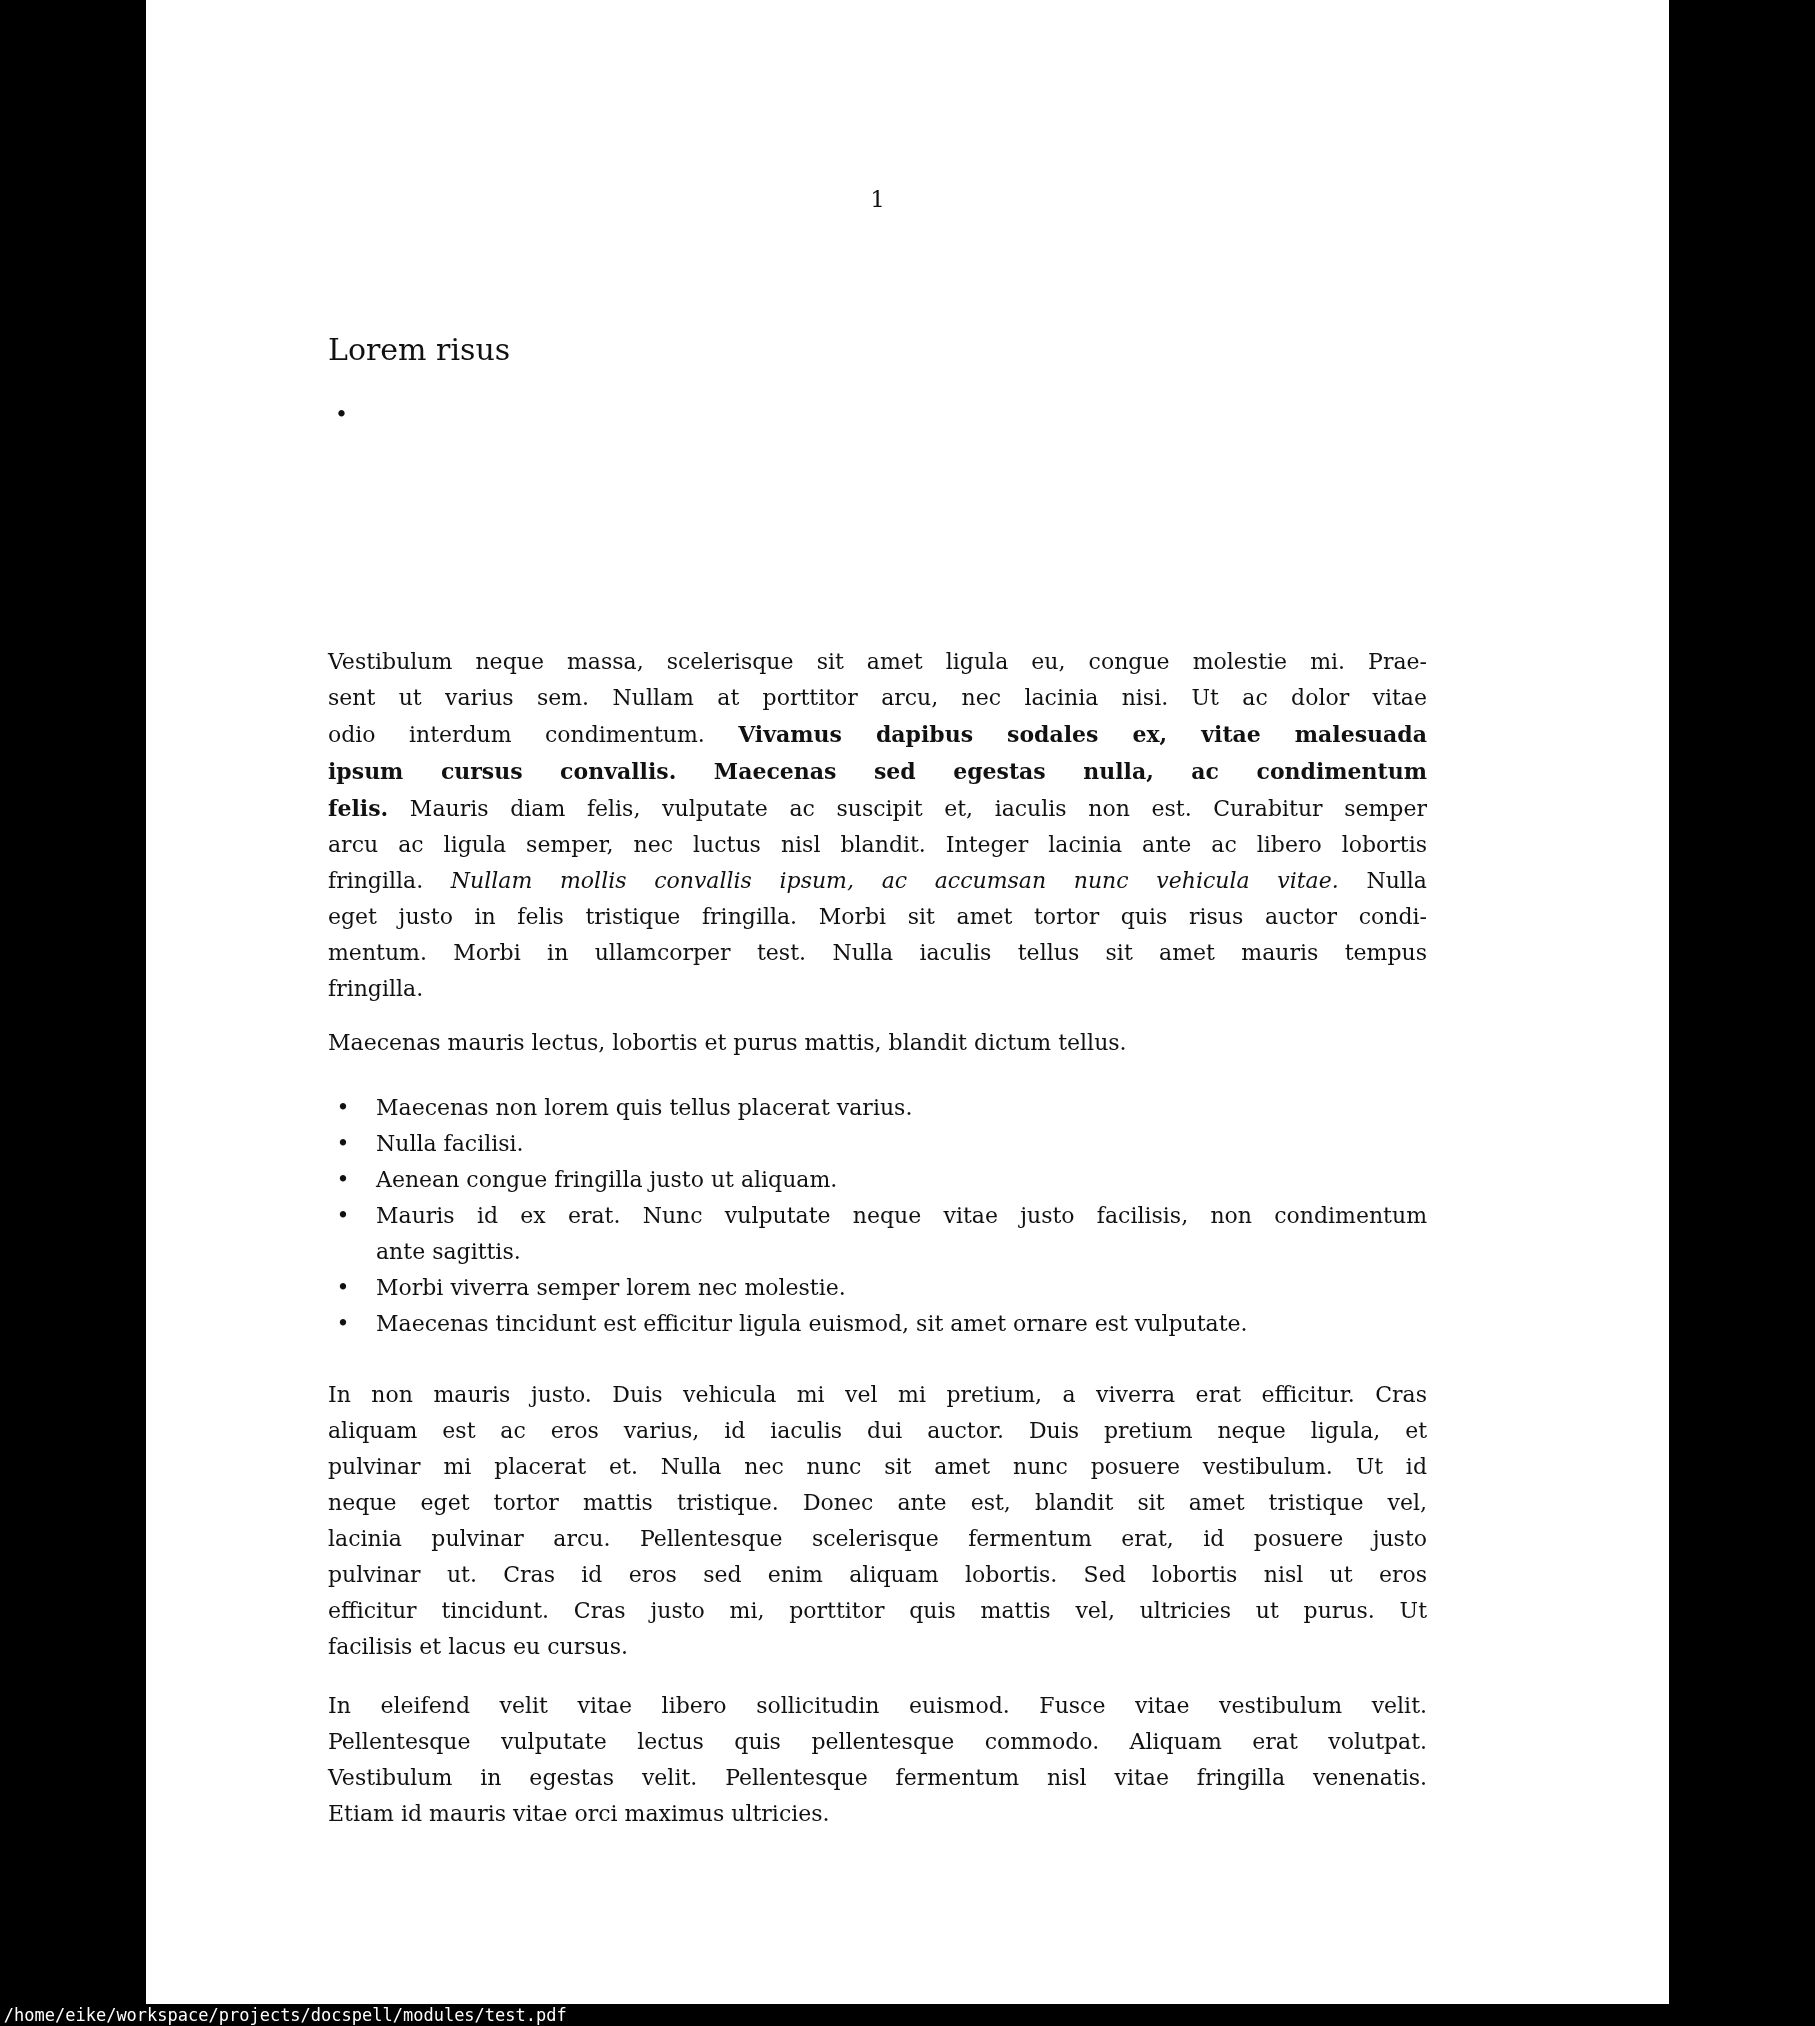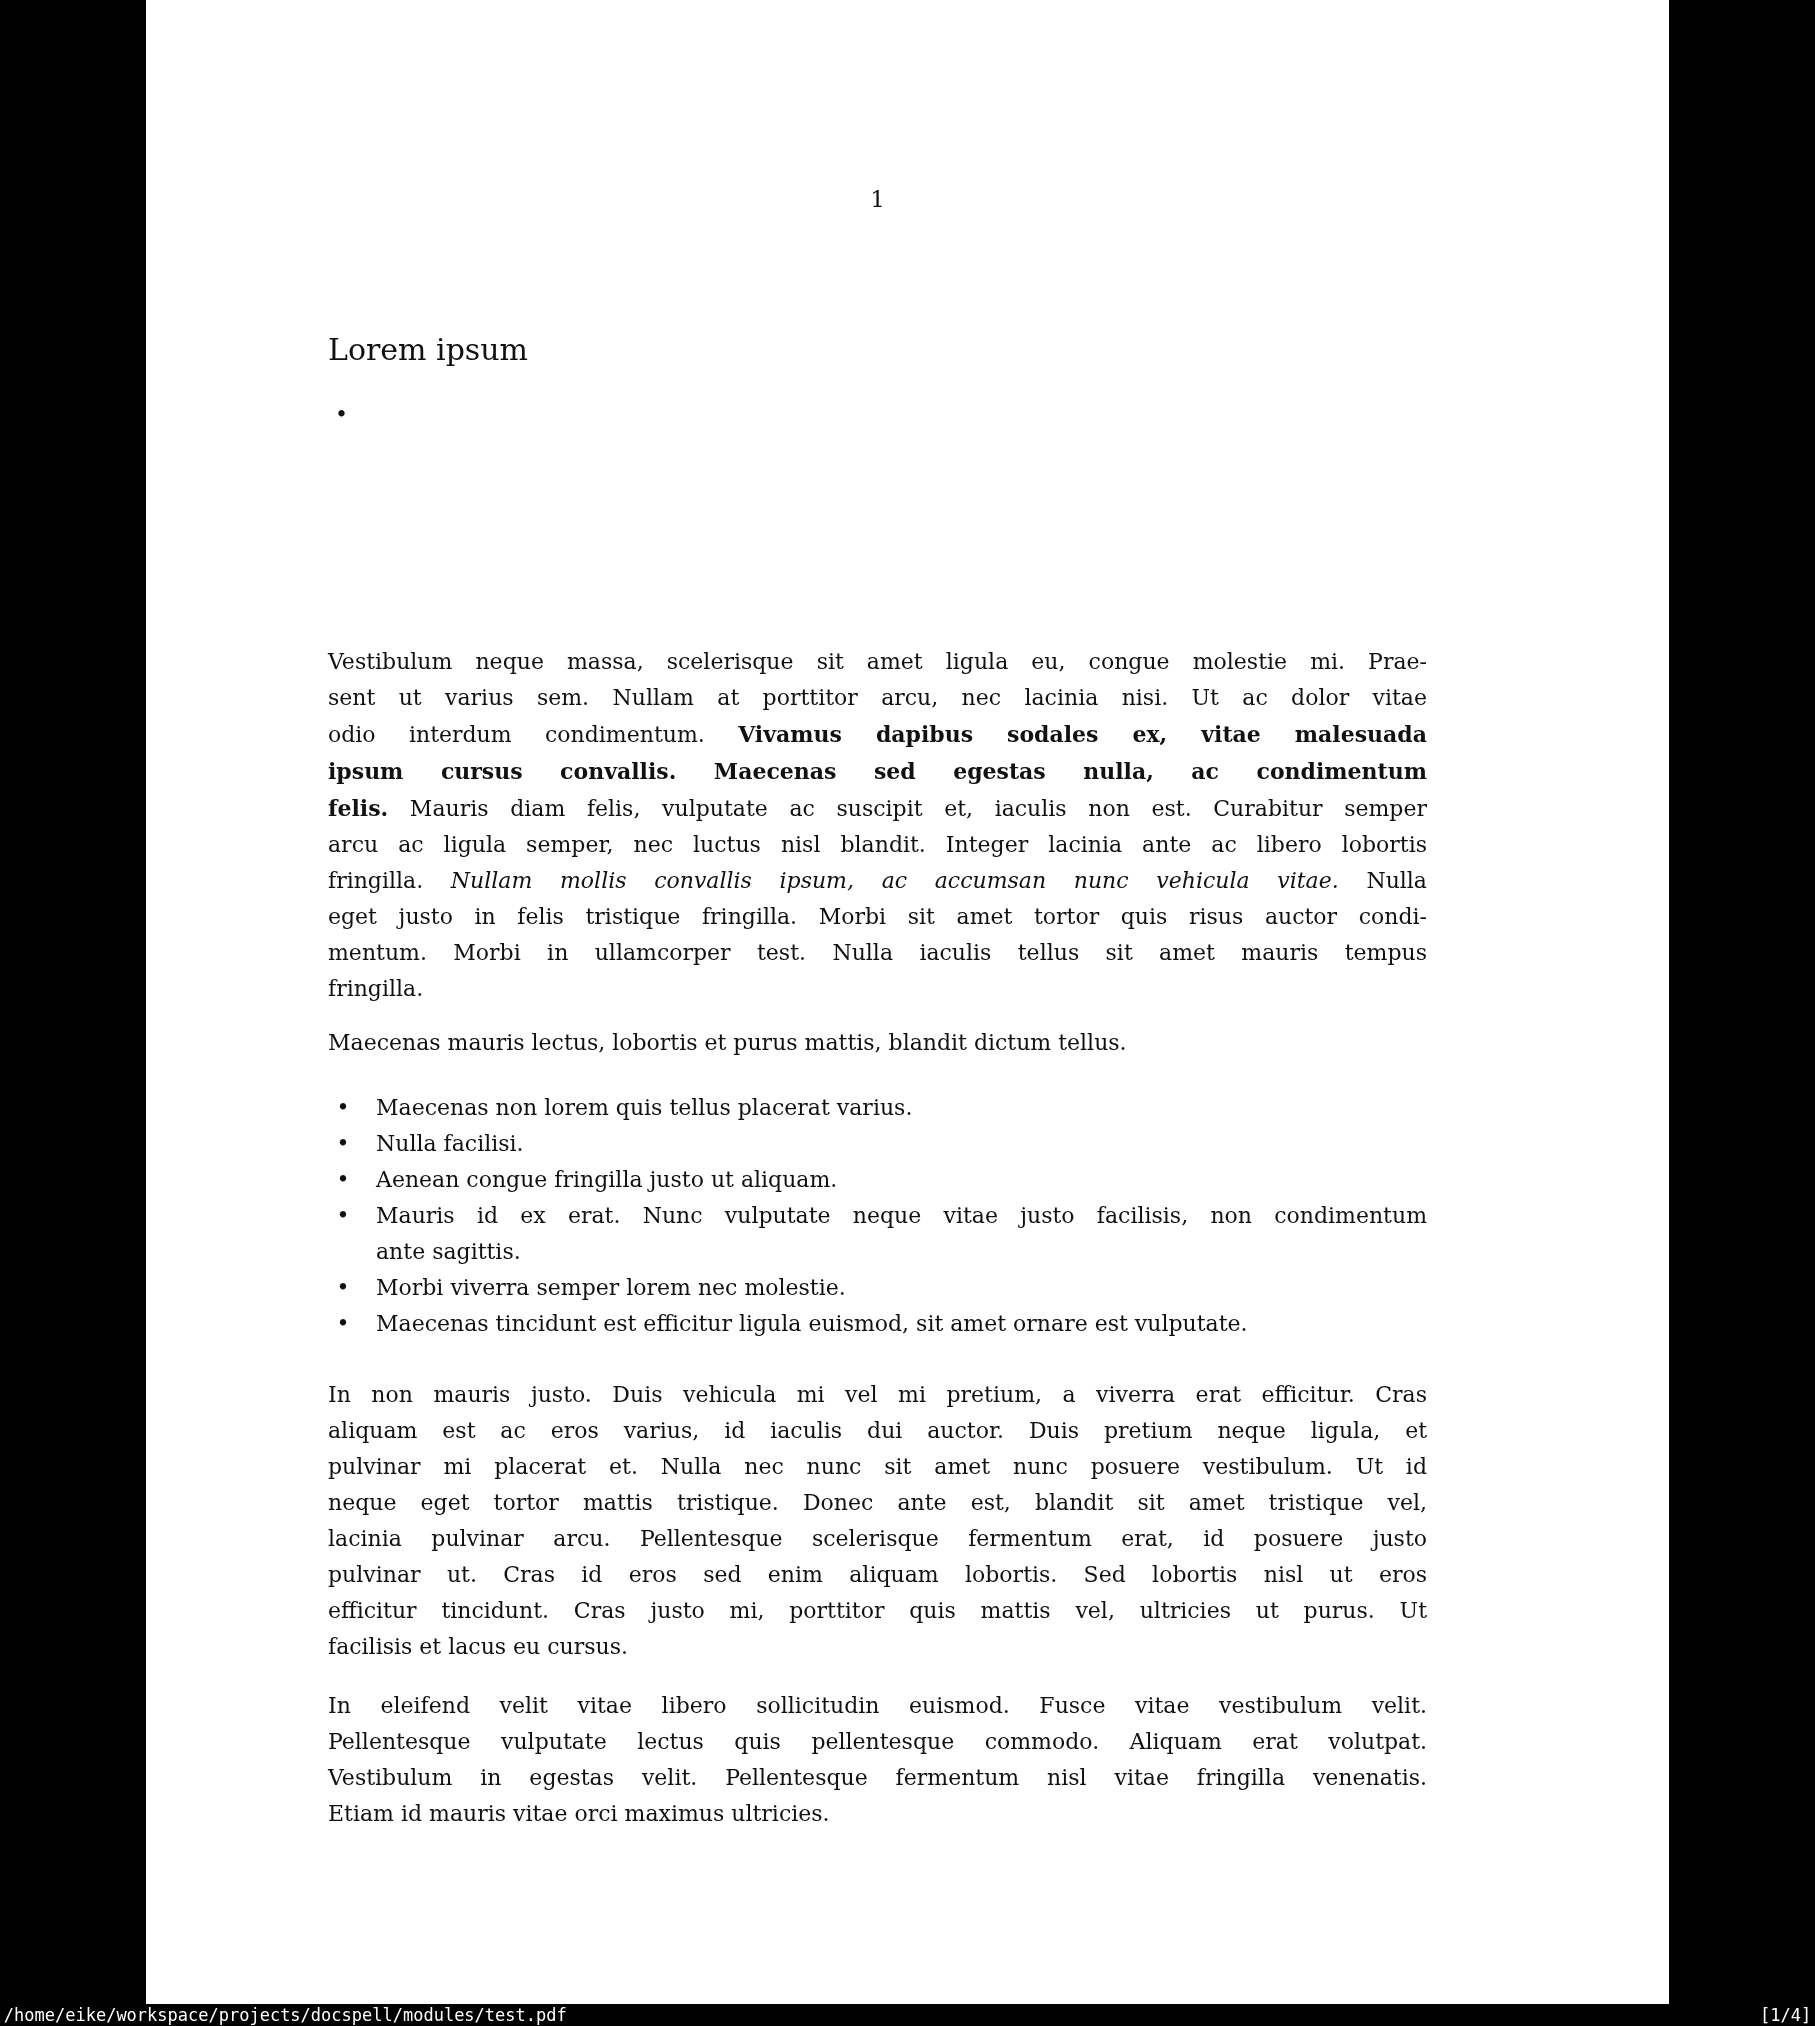--- a/index.html
+++ b/index.html
@@ -56,32 +56,33 @@
   .list-item{position:relative;padding-left:48px;}
   .list-glyph{position:absolute;left:8.5px;top:0;}
   .status-bar{
     position:absolute;left:0;top:2004px;width:1815px;height:22px;
     background:#000000;color:#ffffff;
     font-family:"DejaVu Sans Mono", monospace;
     font-size:17px;line-height:22px;
     display:flex;justify-content:space-between;
     box-sizing:border-box;padding:0 3.8px;
     white-space:nowrap;
+    flex-direction:column;
   }
 </style>
 </head>
 <body>
 
 <div class="viewer">
 
   <div class="pdf-page">
 
     <div class="page-number">1</div>
 
-    <div class="intro-label">Lorem ipsum</div>
+    <div class="intro-label">Lorem risus</div>
 
     <div class="empty-bullet">•</div>
 
 
     <div class="content">
         <div class="block blk0">
           <div class="line"><span>Vestibulum neque massa, scelerisque sit amet ligula eu, congue molestie mi. Prae-</span></div>
           <div class="line"><span>sent ut varius sem. Nullam at porttitor arcu, nec lacinia nisi. Ut ac dolor vitae</span></div>
           <div class="line"><span>odio interdum condimentum. </span><span class="seg-b">Vivamus dapibus sodales ex, vitae malesuada</span></div>
           <div class="line"><span class="seg-b">ipsum cursus convallis. Maecenas sed egestas nulla, ac condimentum</span></div>

